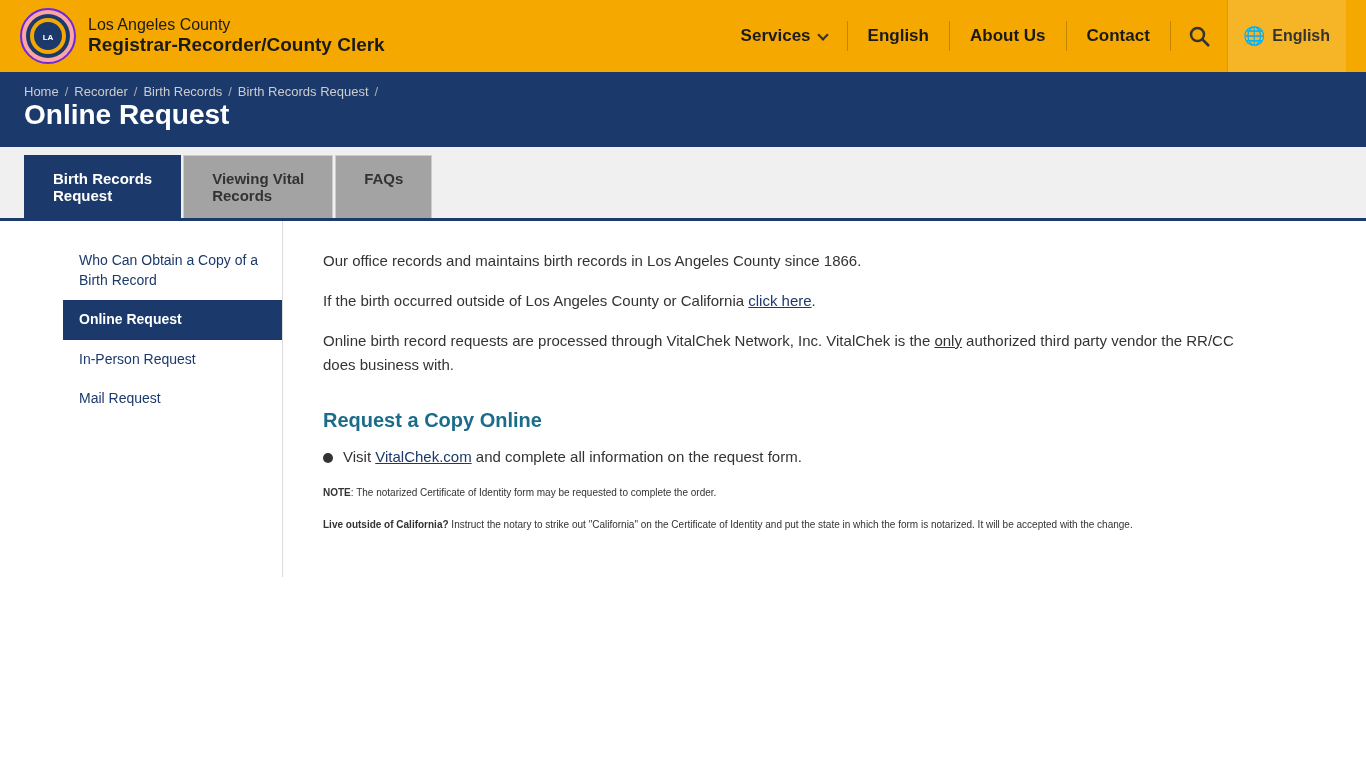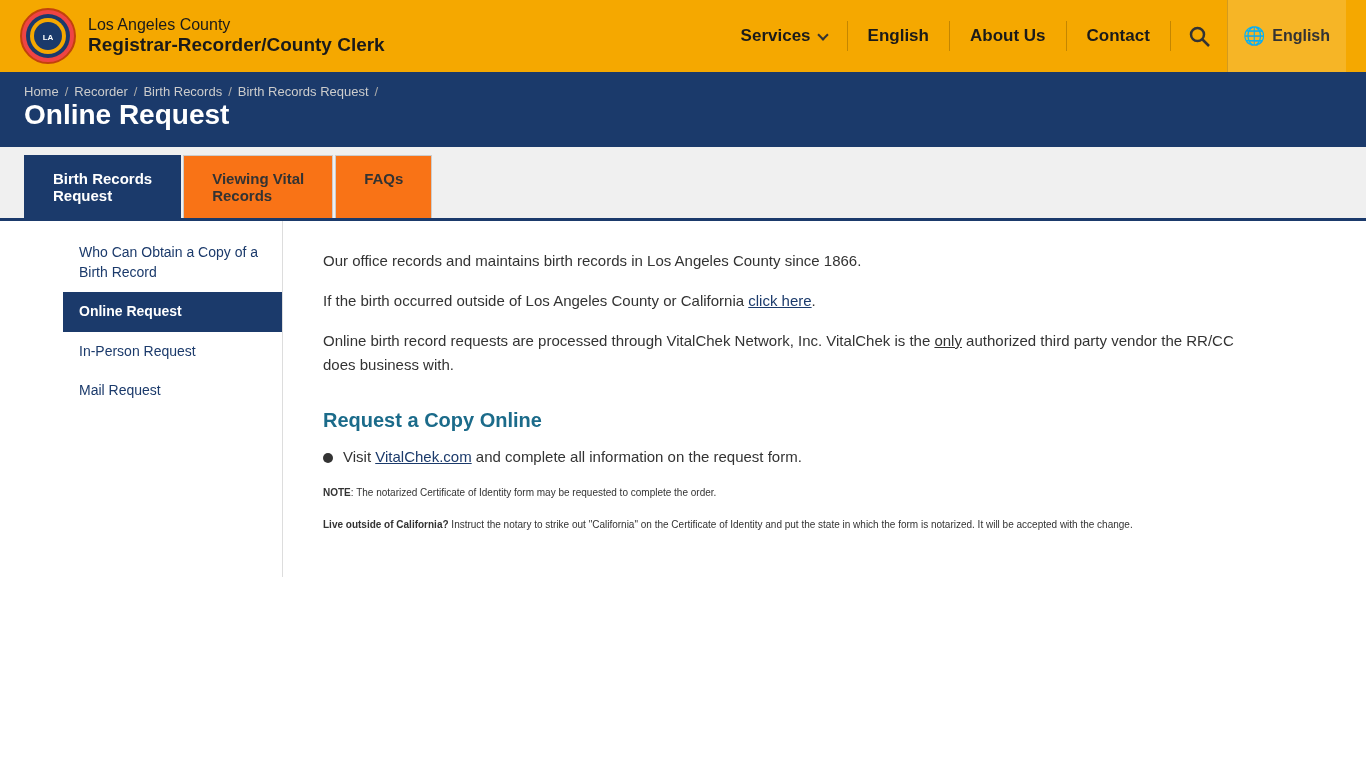--- a/index.html
+++ b/index.html
@@ -16,25 +16,25 @@
     .header-logo {
       display: flex;
       align-items: center;
       gap: 12px;
       min-width: 440px;
     }
     .logo-circle {
       width: 56px;
       height: 56px;
       border-radius: 50%;
-      background: #ef4444;
+      background: #fca5a5;
       display: flex;
       align-items: center;
       justify-content: center;
-      border: 2px solid #c2410c;
+      border: 2px solid #6d28d9;
       overflow: hidden;
     }
     .logo-circle svg { width: 48px; height: 48px; }
     .header-title { line-height: 1.2; }
     .header-title .line1 { font-size: 16px; font-weight: normal; color: #1a1a1a; }
     .header-title .line2 { font-size: 19px; font-weight: bold; color: #1a1a1a; }
     .header-nav {
       display: flex;
       align-items: center;
       gap: 0;
@@ -106,21 +106,21 @@
       padding: 0 24px;
       max-width: 1200px;
     }
     .tab {
       padding: 14px 28px;
       font-size: 15px;
       font-weight: 600;
       cursor: pointer;
       border: 1px solid #ccc;
       border-bottom: none;
-      background: #f97316;
+      background: #a3a3a3;
       color: #333;
       margin-right: 2px;
       margin-top: 8px;
     }
     .tab.active {
       background: #1b3a6b;
       color: #fff;
       border-color: #1b3a6b;
     }
 
@@ -129,21 +129,21 @@
       display: flex;
       max-width: 1240px;
       margin: 0 auto;
       padding: 0;
     }
 
     
     .sidebar {
       width: 220px;
       min-width: 220px;
-      padding: 12px 0;
+      padding: 20px 0;
       border-right: 1px solid #ddd;
     }
     .sidebar-item {
       padding: 10px 16px;
       font-size: 14px;
       color: #1b3a6b;
       cursor: pointer;
       line-height: 1.4;
     }
     .sidebar-item.active {

